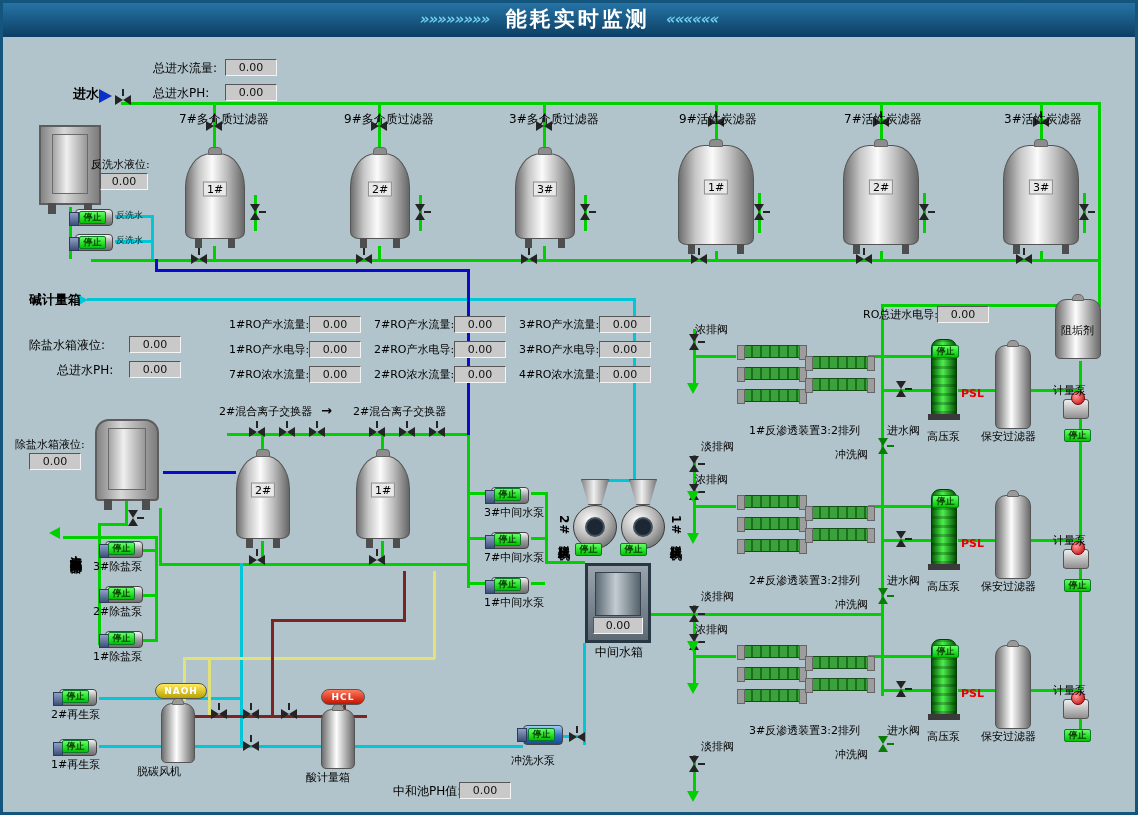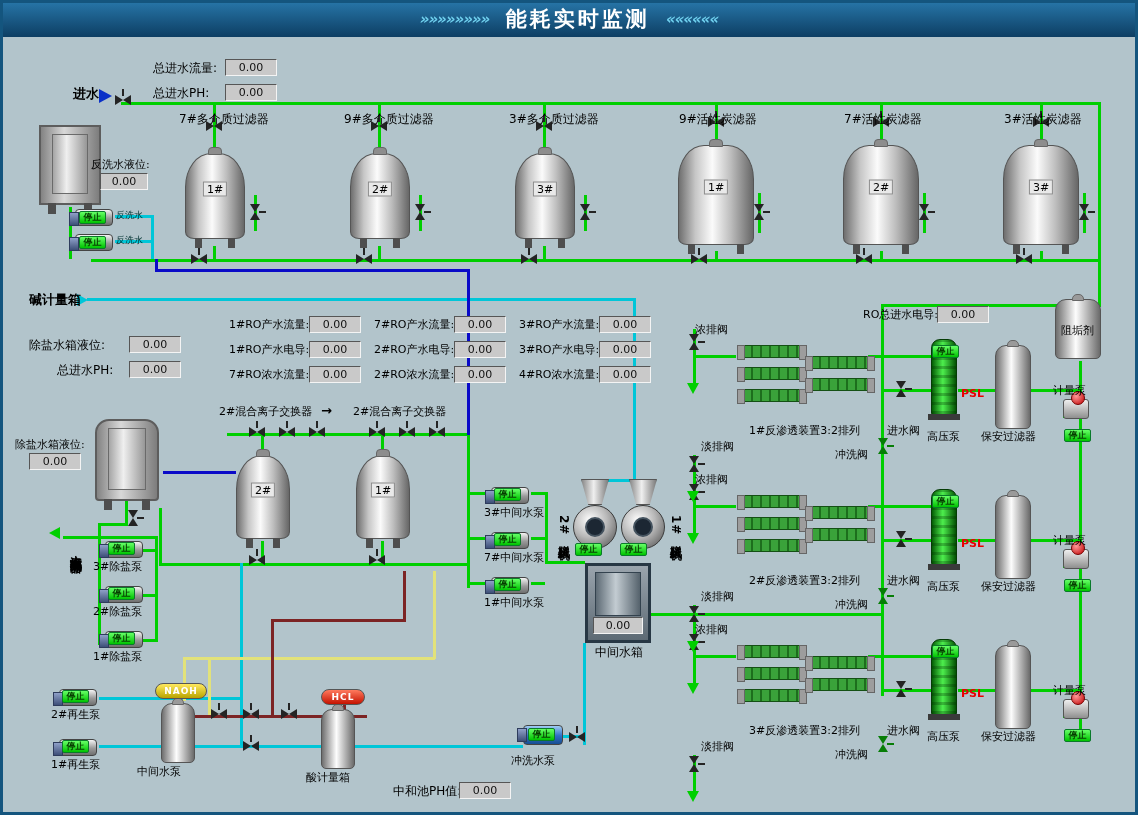--- a/index.html
+++ b/index.html
@@ -554,21 +554,21 @@
 
   <div class="cyl" style="left:1052px;top:296px;width:46px;height:60px">
       <span class="dome"></span>
     </div>
   <div class="lbl s" style="left:1058px;top:322px">阻垢剂</div>
 
   <div class="chem naoh" style="left:152px;top:680px;width:52px">NAOH</div>
   <div class="cyl" style="left:158px;top:700px;width:34px;height:60px">
       <span class="dome"></span>
     </div>
-  <div class="lbl s" style="left:134px;top:763px">中间水泵</div>
+  <div class="lbl s" style="left:134px;top:763px">脱碳风机</div>
   <div class="chem hcl" style="left:318px;top:686px;width:44px">HCL</div>
   <div class="cyl" style="left:318px;top:706px;width:34px;height:60px">
       <span class="dome"></span>
     </div>
   <div class="lbl s" style="left:303px;top:769px">酸计量箱</div>
 
   <div class="hpump blue" style="left:520px;top:722px;width:40px;height:20px"></div>
   <div class="stop" style="left:525px;top:725px">停止</div>
   <div class="lbl s" style="left:508px;top:752px">冲洗水泵</div>
 

